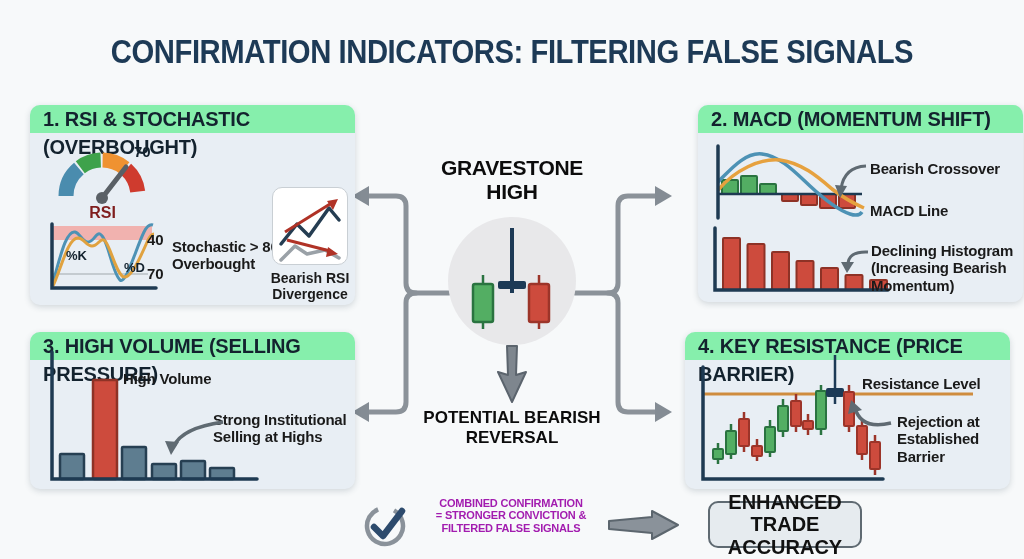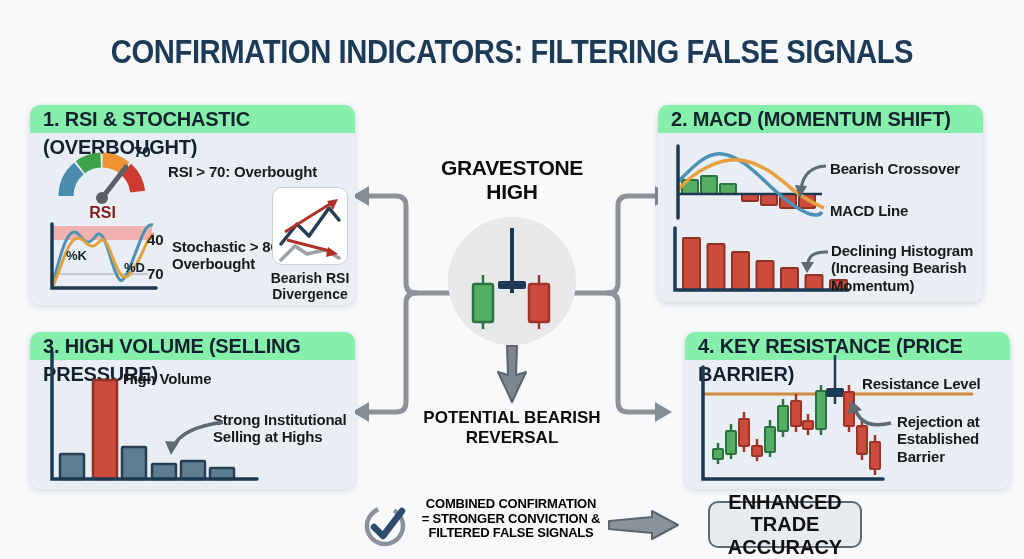--- a/index.html
+++ b/index.html
@@ -11,21 +11,21 @@
   h1.title{position:absolute;top:20px;left:0;width:1024px;margin:0;text-align:center;
     font-size:34px;font-weight:bold;color:#1d3a56;letter-spacing:-.5px;
     transform:scaleX(.86);transform-origin:center;}
 
   .panel{position:absolute;background:#e8eef4;border-radius:10px;
     box-shadow:0 2px 6px rgba(40,60,80,.18);}
   .panel-header{position:absolute;top:0;left:0;right:0;height:28px;background:#86efac;
     border-radius:10px 10px 0 0;font-size:20px;font-weight:bold;color:#13222e;
     line-height:28px;padding-left:13px;letter-spacing:-.2px;}
   .p1{left:30px;top:93px;width:325px;height:200px;}
-  .p2{left:658px;top:93px;width:325px;height:197px;}
+  .p2{left:698px;top:93px;width:325px;height:197px;}
   .p3{left:30px;top:320px;width:325px;height:157px;}
   .p4{left:685px;top:320px;width:325px;height:157px;}
 
   .abs{position:absolute;}
   .note{position:absolute;font-size:15px;font-weight:bold;color:#1a1a1a;
     line-height:1.15;letter-spacing:-.2px;}
   .small-num{position:absolute;font-size:15px;font-weight:bold;color:#1a1a1a;}
 
   .gauge-label{position:absolute;left:20px;top:99px;width:105px;text-align:center;
     font-size:16px;font-weight:bold;color:#7f1d1d;}
@@ -36,21 +36,21 @@
     font-size:14px;font-weight:bold;color:#1a1a1a;line-height:1.12;}
 
   .center-pattern{position:absolute;left:412px;top:144px;width:200px;text-align:center;
     font-size:21px;font-weight:bold;color:#0c0c0c;line-height:1.15;letter-spacing:-.3px;}
   .doji-circle{position:absolute;left:448px;top:205px;width:128px;height:128px;
     border-radius:50%;background:#e8e8ea;}
   .center-outcome{position:absolute;left:412px;top:396px;width:200px;text-align:center;
     font-size:17px;font-weight:bold;color:#0c0c0c;line-height:1.2;}
 
   .summary{position:absolute;left:400px;top:485px;width:222px;text-align:center;
-    font-size:13px;font-weight:bold;color:#000000;line-height:1.12;letter-spacing:-.2px;}
+    font-size:11px;font-weight:bold;color:#a21caf;line-height:1.12;letter-spacing:-.2px;}
   .result-box{position:absolute;left:708px;top:489px;width:154px;height:47px;
     background:#e6ebef;border:2px solid #5f6a72;border-radius:10px;
     display:flex;align-items:center;justify-content:center;text-align:center;
     font-size:20px;font-weight:bold;color:#111;line-height:1.12;}
 
   svg{display:block;}
   svg text{font-family:"Liberation Sans","DejaVu Sans",sans-serif;font-weight:bold;}
 </style>
 </head>
 <body>
@@ -81,21 +81,20 @@
       <path d="M 16 56 A 36 36 0 0 1 28.9 28.4" stroke="#4a8cae" stroke-width="15" fill="none"></path>
       <path d="M 30.3 27.2 A 36 36 0 0 1 50.7 20.0" stroke="#3ea24b" stroke-width="15" fill="none"></path>
       <path d="M 52.6 20.0 A 36 36 0 0 1 74.7 28.0" stroke="#ef9231" stroke-width="15" fill="none"></path>
       <path d="M 76.1 29.2 A 36 36 0 0 1 87.7 51.6" stroke="#cf3b2e" stroke-width="15" fill="none"></path>
       <line x1="52" y1="58" x2="76" y2="27" stroke="#5a6066" stroke-width="5" stroke-linecap="round"></line>
       <circle cx="52" cy="58" r="6" fill="#5a6066"></circle>
       <text x="84" y="17" font-size="15" fill="#13222e">70</text>
     </svg>
     <div class="gauge-label">RSI</div>
 
-    <div class="note" style="left:138px;top:58px;">RSI &gt; 70: Overbought</div>
 
     <svg class="abs" style="left:18px;top:113px;" width="112" height="80" viewBox="0 0 112 80">
       <rect x="4" y="8" width="100" height="14" fill="#f1b2af"></rect>
       <line x1="4" y1="56" x2="100" y2="56" stroke="#b9bfc4" stroke-width="1.5"></line>
       <path d="M 5 64 C 12 40 18 12 27 14 C 32 15 34 24 40 24 C 46 24 48 14 52 16 C 60 20 64 55 72 62 C 78 67 88 30 96 14 C 99 8 102 6 105 7" stroke="#4d92b5" stroke-width="3" fill="none"></path>
       <path d="M 5 68 C 14 48 20 20 30 20 C 36 20 38 28 44 28 C 50 28 52 20 56 22 C 62 26 66 50 74 58 C 82 64 92 40 100 22 C 102 18 104 16 106 16" stroke="#e0a23f" stroke-width="3" fill="none"></path>
       <path d="M 4 6 L 4 70 L 108 70" stroke="#1e3a52" stroke-width="3.5" fill="none" stroke-linecap="round"></path>
       <text x="18" y="42" font-size="13" fill="#13222e">%K</text>
       <text x="76" y="54" font-size="13" fill="#13222e">%D</text>
     </svg>

